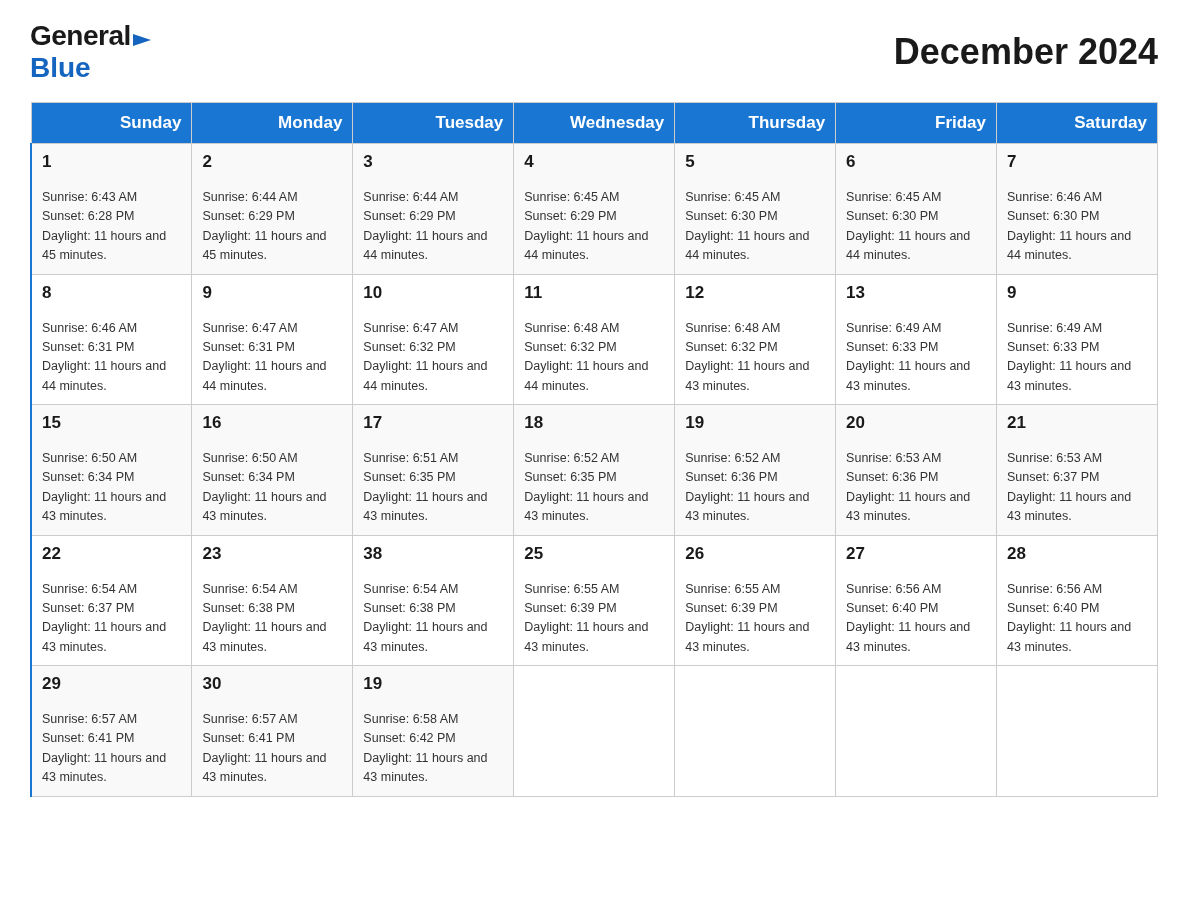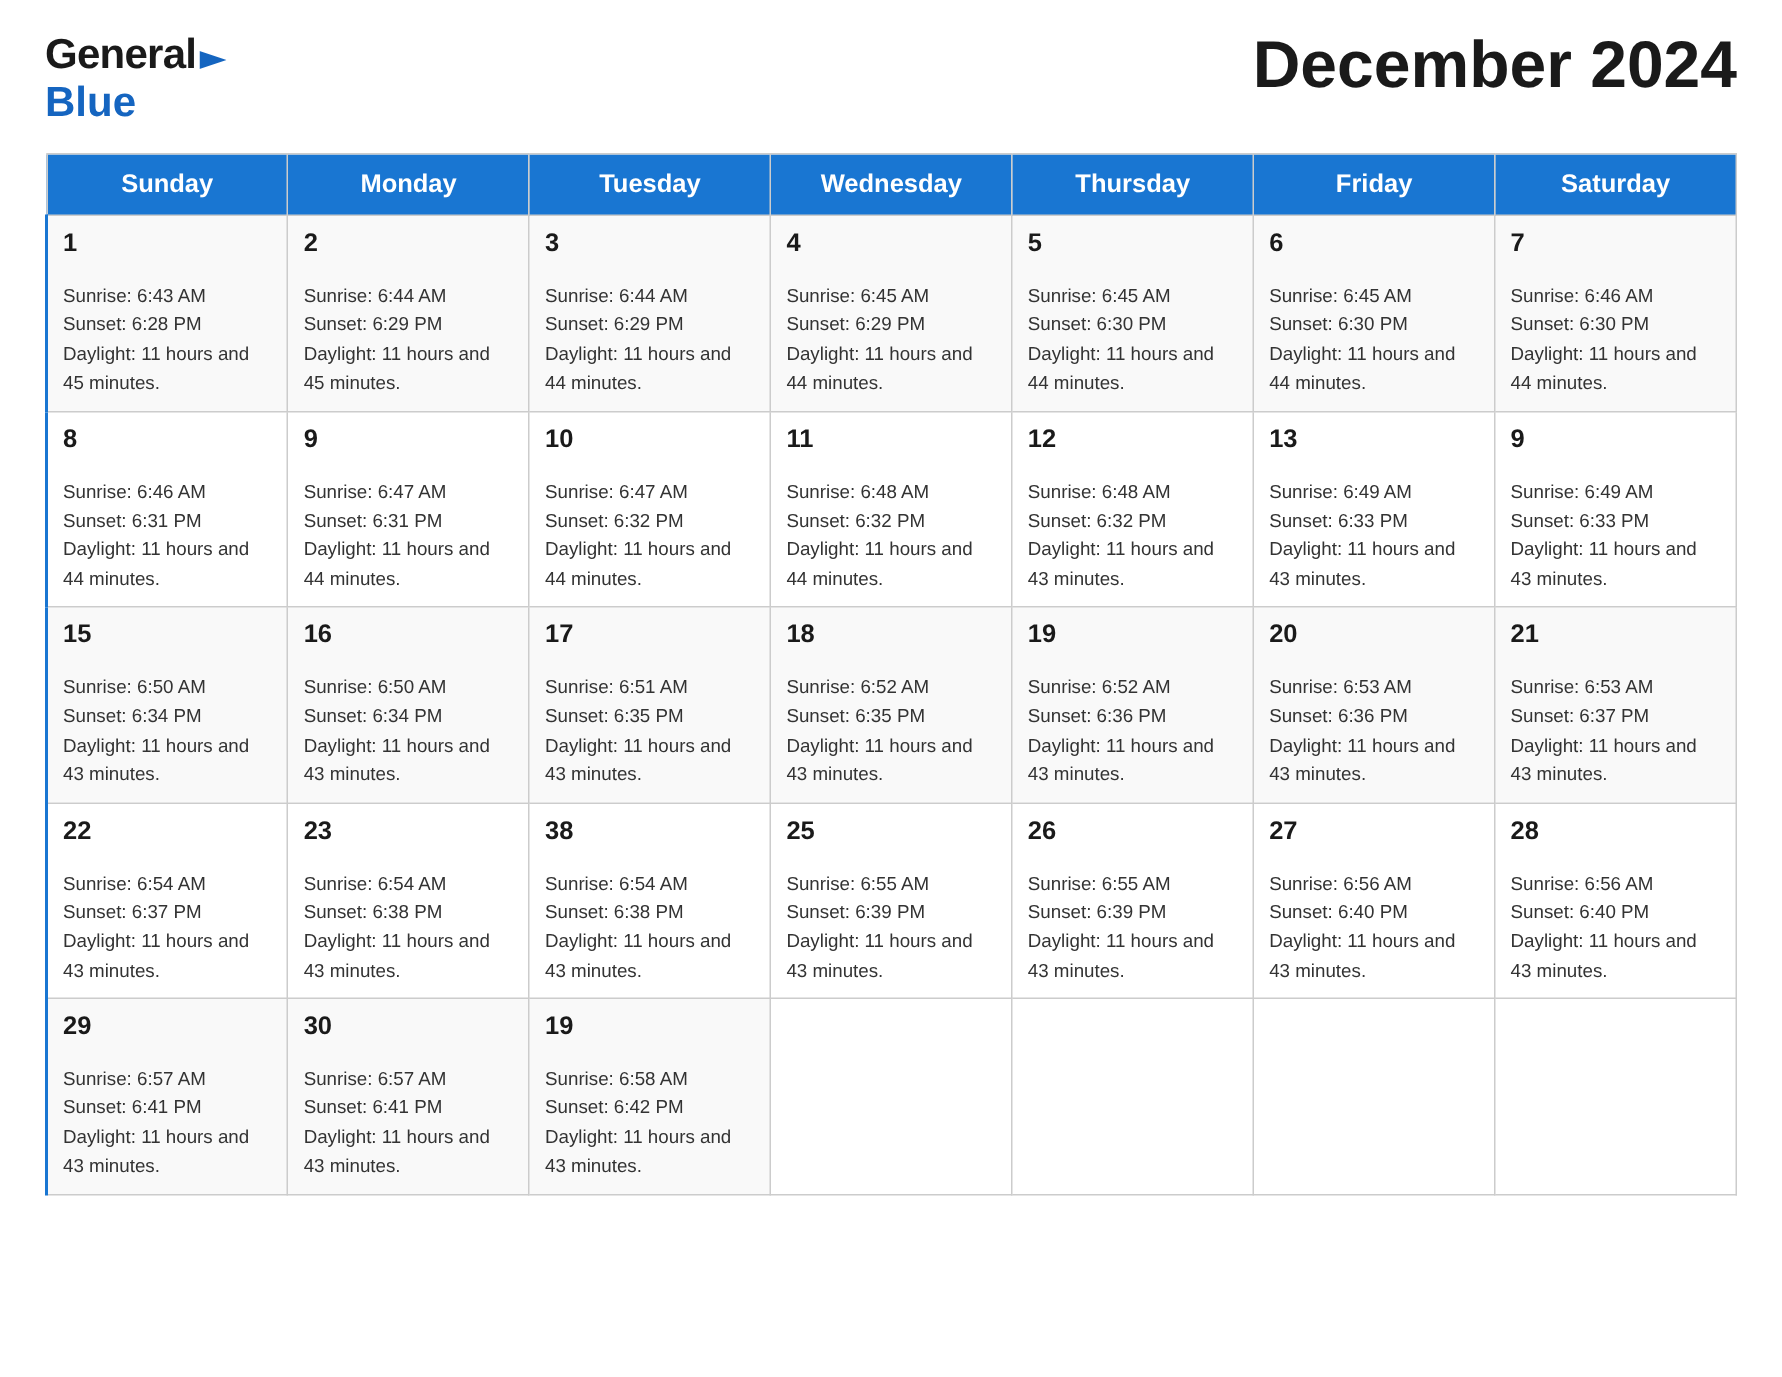--- a/index.html
+++ b/index.html
@@ -6,21 +6,21 @@
     body {
       font-family: Arial, sans-serif;
       background: #fff;
       padding: 20px 30px;
       width: 1188px;
       min-height: 918px;
     }
     .header {
       display: flex;
       justify-content: space-between;
-      align-items: flex-start;
+      align-items: center;
       margin-bottom: 18px;
     }
     .logo {
       display: flex;
       align-items: center;
     }
     .logo-text-general {
       font-size: 28px;
       font-weight: bold;
       color: #1a1a1a;
@@ -37,42 +37,42 @@
       align-items: flex-start;
     }
     .logo-row1 {
       display: flex;
       align-items: flex-end;
     }
     .title-block {
       text-align: right;
     }
     .calendar-title {
-      font-size: 44px;
+      font-size: 36px;
       font-weight: bold;
       color: #1a1a1a;
       line-height: 1.1;
     }
     .calendar-subtitle {
       font-size: 22px;
       color: #333;
       margin-top: 4px;
     }
     table {
       width: 100%;
       border-collapse: collapse;
       table-layout: fixed;
     }
     thead tr th {
       background-color: #1976d2;
       color: #fff;
       font-size: 17px;
       font-weight: bold;
       padding: 10px 10px;
-      text-align: center;
+      text-align: right;
       border: 1px solid #ccc;
     }
     tbody tr td {
       border: 1px solid #ccc;
       vertical-align: top;
       padding: 8px 10px;
       min-height: 100px;
       font-size: 13px;
       color: #222;
       background: #fff;

